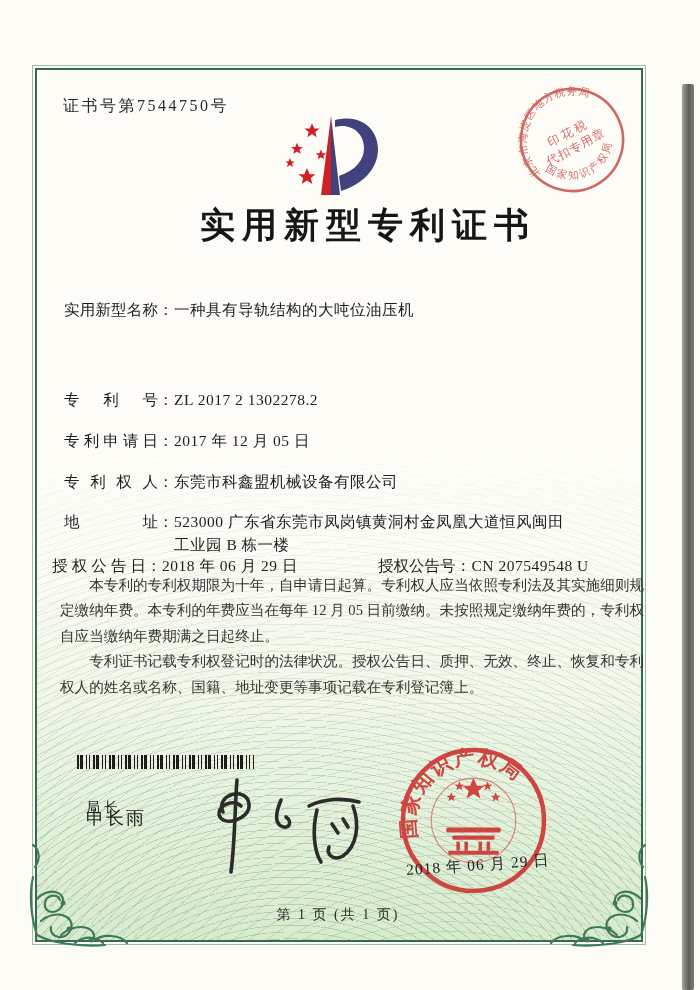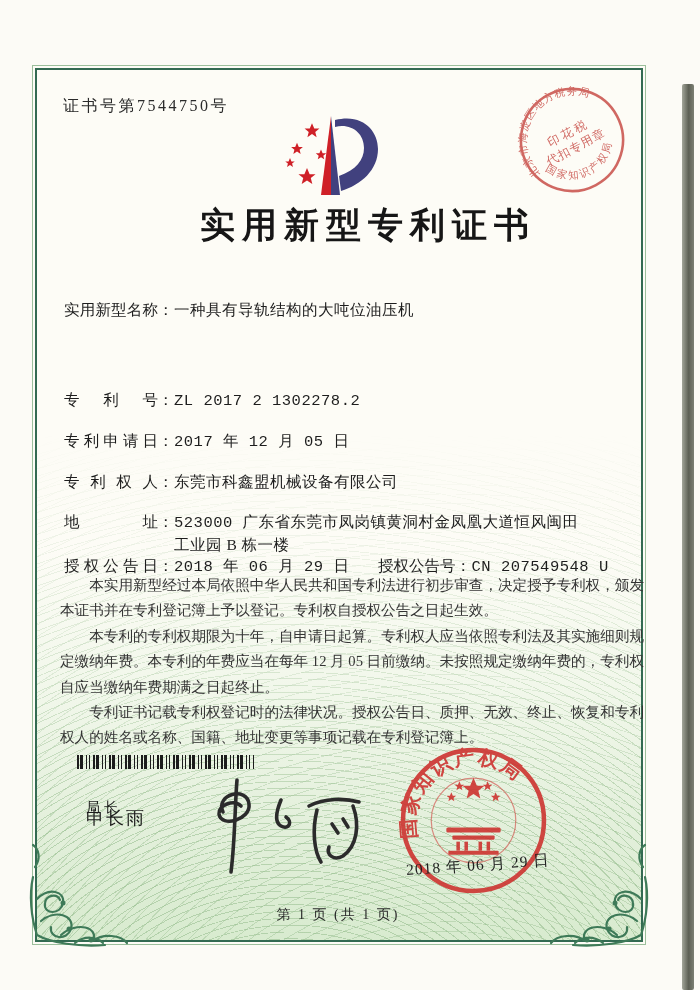--- a/index.html
+++ b/index.html
@@ -44,21 +44,21 @@
     position:absolute;left:63px;top:96px;font-size:16px;letter-spacing:2.5px;color:#2a2a2a;
   }
   .logo{position:absolute;left:285px;top:112px;}
   .title{
     position:absolute;left:32px;top:202px;width:672px;margin:0;
     text-align:center;font-size:35px;font-weight:700;letter-spacing:7px;color:#161616;
   }
   .row{position:absolute;font-size:15.5px;color:#1d1d1d;white-space:nowrap;}
   .flabel{display:inline-block;width:94px;text-align:justify;text-align-last:justify;}
   .colon{display:inline-block;width:16px;}
-  .fvalue{letter-spacing:.5px;font-family:Liberation Mono, monospace;}
+  .fvalue{letter-spacing:.5px;}
   .addr2{position:absolute;left:110px;top:23px;font-size:15.5px;letter-spacing:.5px;}
   .row.r-right{left:378px;}
 
   .paras{
     position:absolute;left:60px;top:573px;width:584px;
     font-size:14.6px;line-height:25.4px;color:#343434;text-align:justify;
   }
   .paras p{margin:0;text-indent:2em;}
 
   .barcode{
@@ -154,29 +154,28 @@
   <div class="row" style="top:431px;left:64px">
     <span class="flabel">专利申请日</span><span class="colon">：</span><span class="fvalue">2017 年 12 月 05 日</span>
   </div>
   <div class="row" style="top:472px;left:64px">
     <span class="flabel">专利权人</span><span class="colon">：</span><span class="fvalue">东莞市科鑫盟机械设备有限公司</span>
   </div>
   <div class="row" style="top:512px;left:64px">
     <span class="flabel">地址</span><span class="colon">：</span><span class="fvalue">523000 广东省东莞市凤岗镇黄洞村金凤凰大道恒风闽田</span>
     <span class="addr2">工业园 B 栋一楼</span>
   </div>
-  <div class="row" style="top:556px;left:64px">
+  <div class="row" style="top:556px;left:52px">
     <span class="flabel">授权公告日</span><span class="colon">：</span><span class="fvalue">2018 年 06 月 29 日</span>
   </div>
   <div class="row r-right" style="top:556px">
     <span>授权公告号</span><span class="colon">：</span><span class="fvalue">CN 207549548 U</span>
   </div>
 
   <div class="paras">
-    <p>本实用新型经过本局依照中华人民共和国专利法进行初步审查，决定授予专利权，颁发本证书并在专利登记簿上予以登记。专利权自授权公告之日起生效。</p>
     <p>本专利的专利权期限为十年，自申请日起算。专利权人应当依照专利法及其实施细则规定缴纳年费。本专利的年费应当在每年 12 月 05 日前缴纳。未按照规定缴纳年费的，专利权自应当缴纳年费期满之日起终止。</p>
     <p>专利证书记载专利权登记时的法律状况。授权公告日、质押、无效、终止、恢复和专利权人的姓名或名称、国籍、地址变更等事项记载在专利登记簿上。</p>
   </div>
 
   <div class="barcode"></div>
 
   <div class="signer-title">局长</div>
   <div class="signer-name">申长雨</div>
 
   <svg class="signature" width="185" height="105" viewBox="0 0 185 105">

